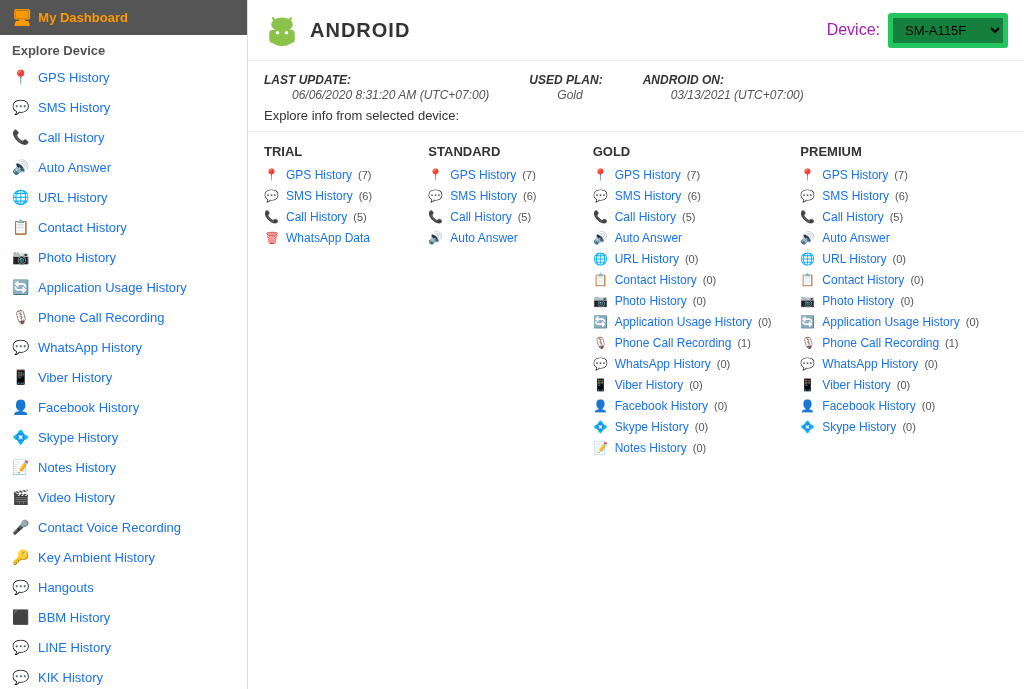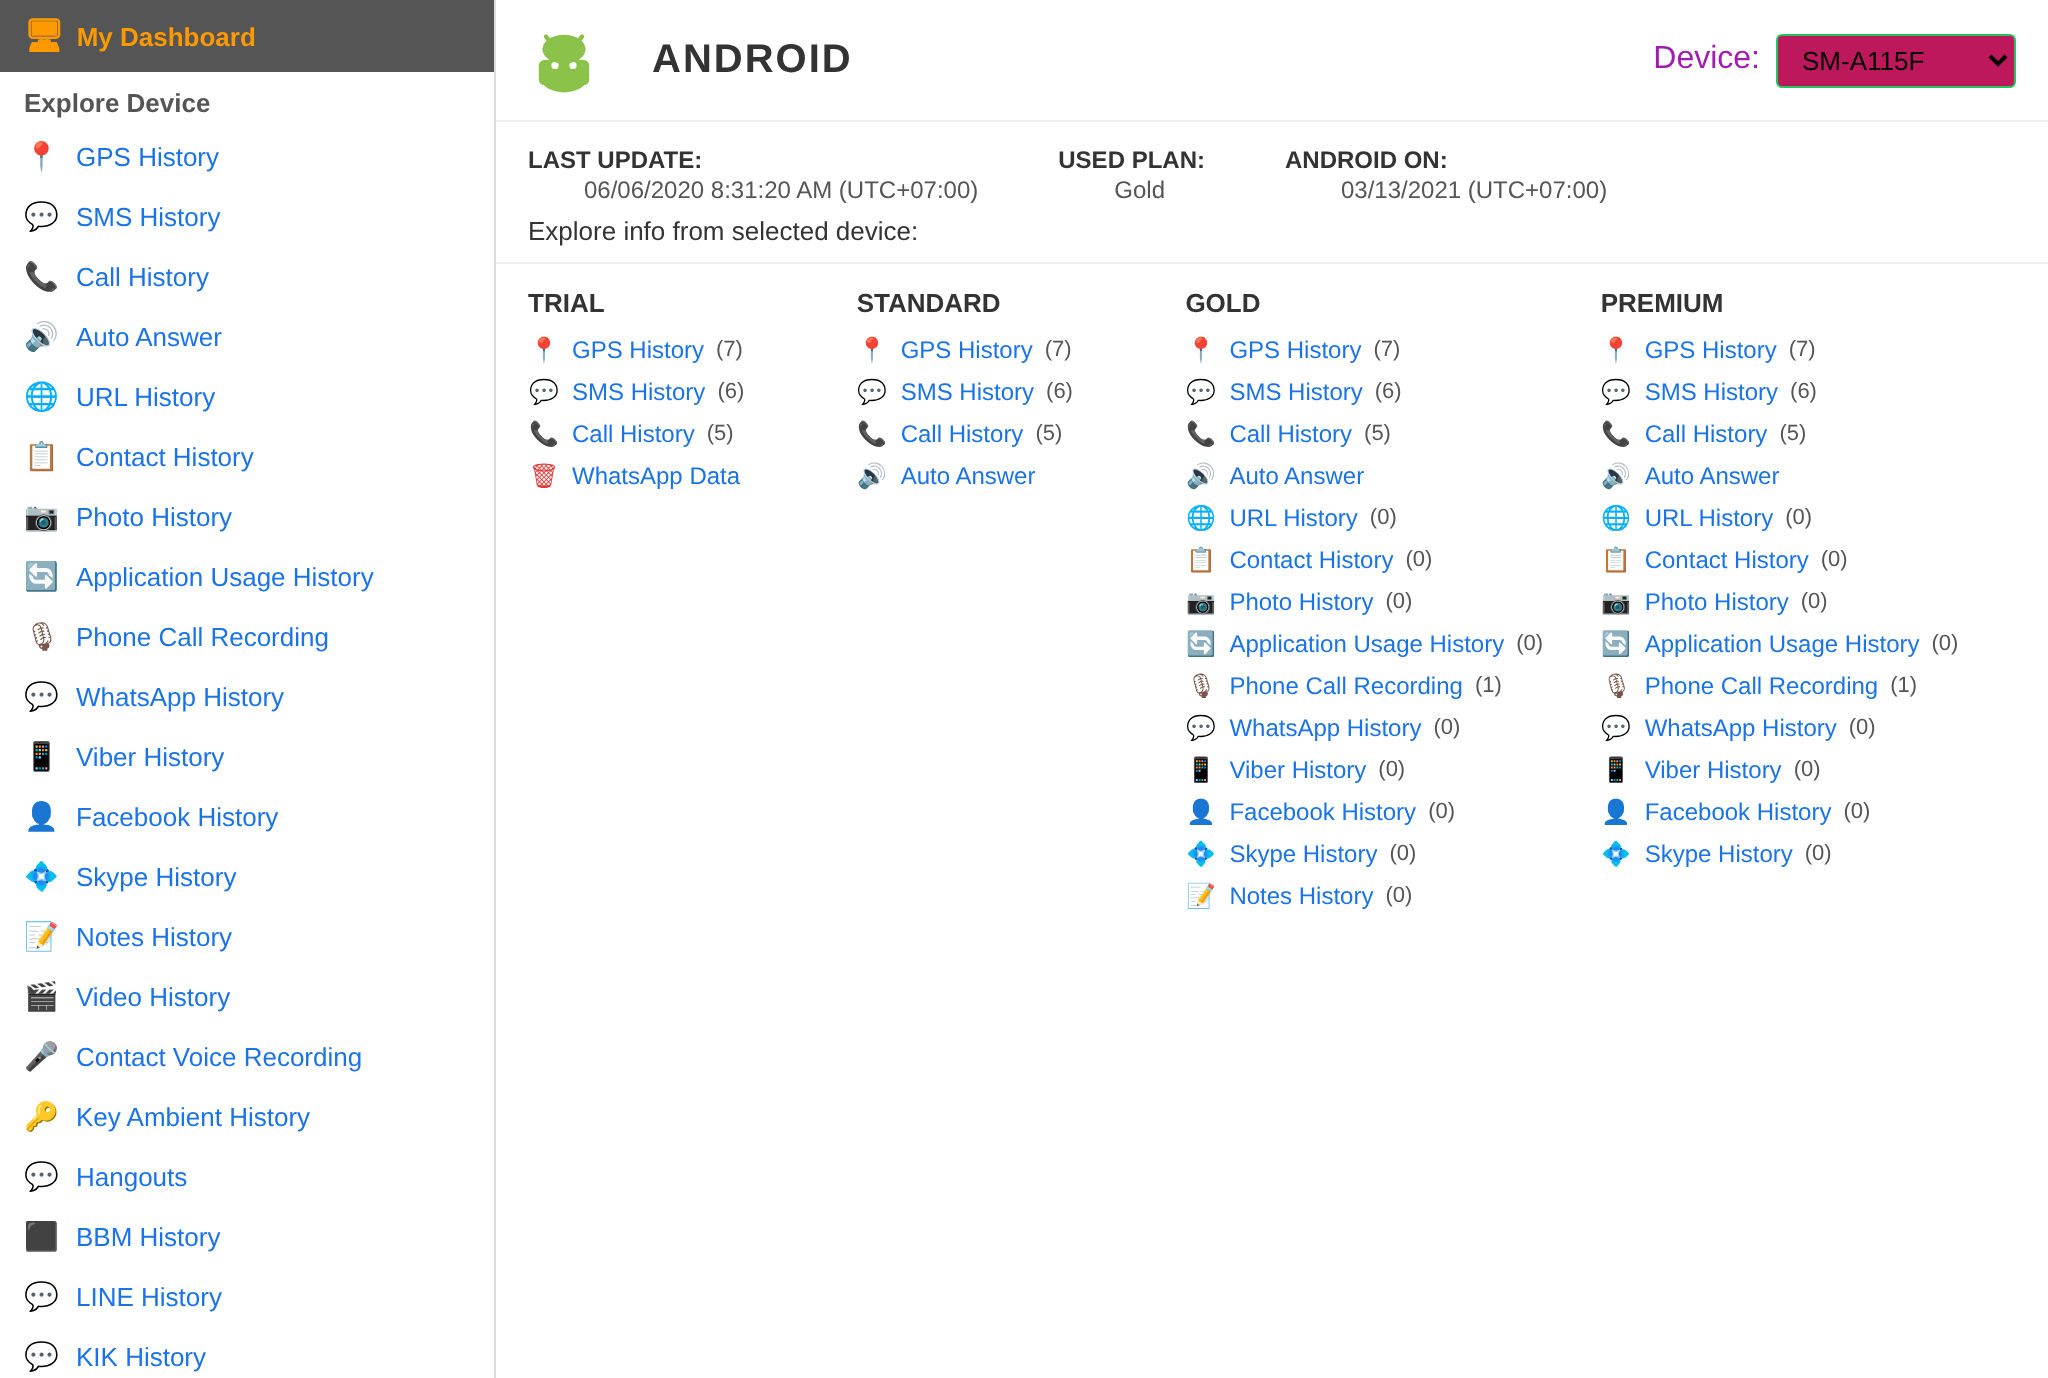--- a/index.html
+++ b/index.html
@@ -64,55 +64,56 @@
     #top-bar {
       display: flex;
       align-items: center;
       justify-content: space-between;
       padding: 12px 16px;
       border-bottom: 1px solid #eee;
     }
     #android-title {
       display: flex;
       align-items: center;
-      gap: 26px;
+      gap: 10px;
     }
     #android-icon {
       width: 36px;
       height: 36px;
     }
     #android-label {
       font-size: 20px;
       font-weight: bold;
       color: #333;
       letter-spacing: 1px;
     }
     #device-selector {
       display: flex;
       align-items: center;
       gap: 8px;
     }
     #device-label { color: #a21caf; font-size: 16px; }
     #device-select {
-      border: 1px solid #22c55e;
+      border: 5px solid #22c55e;
       padding: 4px 8px;
       font-size: 13px;
       border-radius: 3px;
-      background: #be185d;
+      background: #15803d;
       min-width: 120px;
     }
 
     #info-section {
       padding: 12px 16px 8px;
       border-bottom: 1px solid #eee;
     }
     .info-row {
       display: flex;
       gap: 40px;
       margin-bottom: 6px;
+      font-style: italic;
     }
     .info-block label {
       font-weight: bold;
       font-size: 12px;
       color: #333;
       display: block;
     }
     .info-block span {
       font-size: 12px;
       color: #555;

